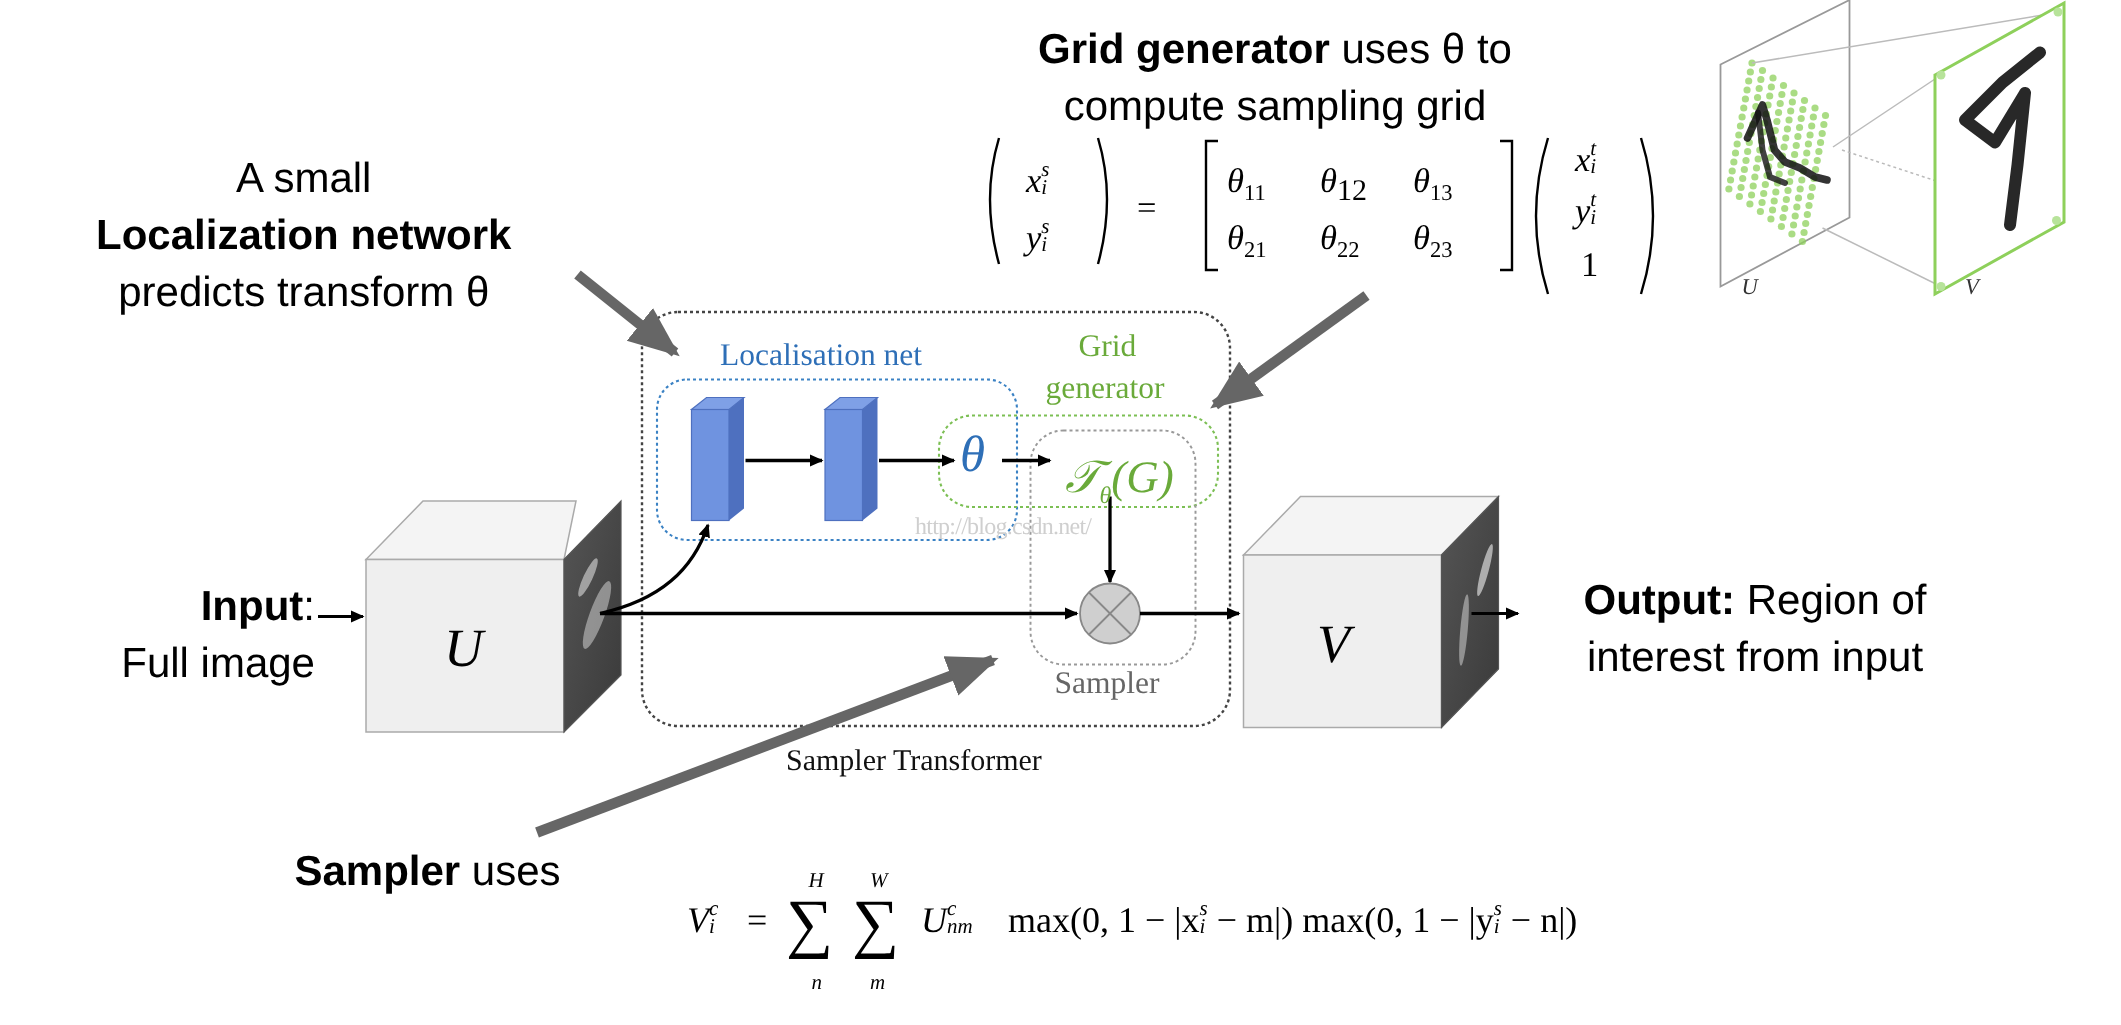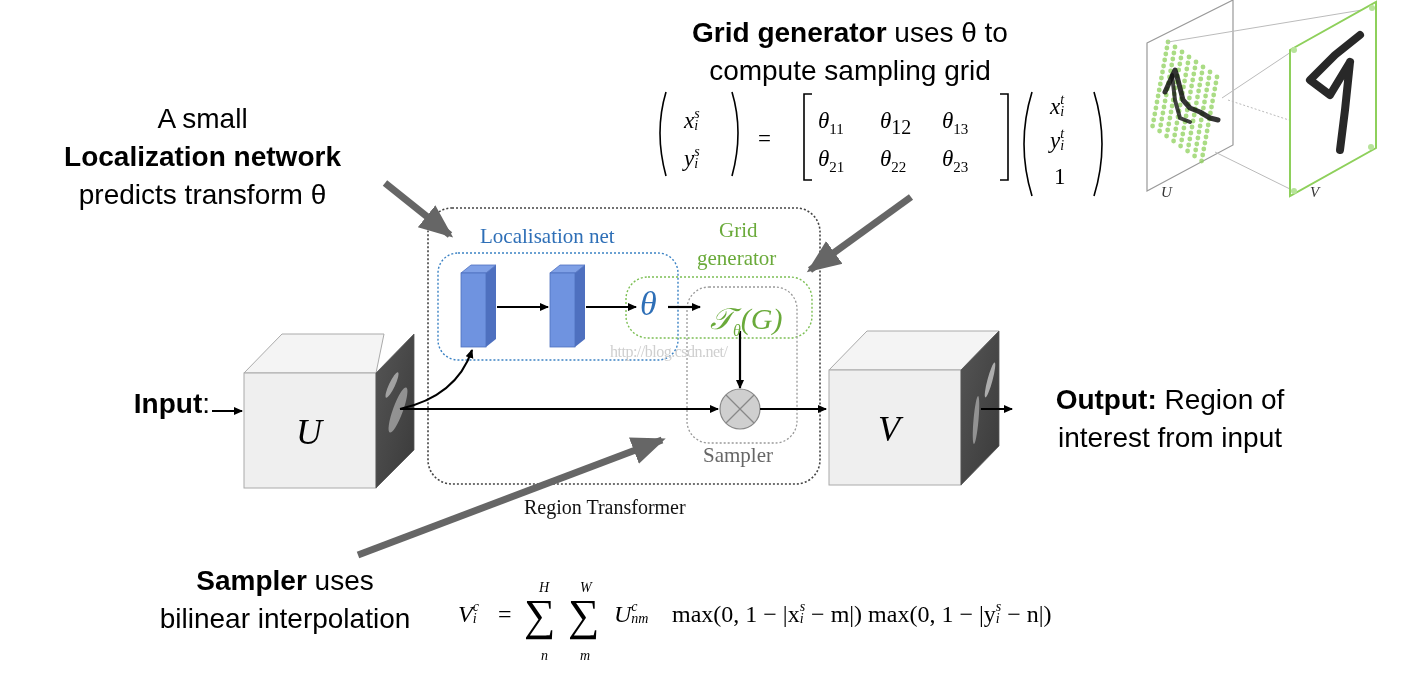--- a/index.html
+++ b/index.html
@@ -232,51 +232,51 @@
 </svg>
 
 <div class="abs serif" style="left:480px;top:224px;font-size:21px;color:#2e6fb7;text-align:right;">Localisation net</div>
 <div class="abs serif" style="left:719px;top:218px;font-size:21px;color:#6aaa3a;">Grid</div>
 <div class="abs serif" style="left:697px;top:246px;font-size:21px;color:#6aaa3a;">generator</div>
 <div class="abs serif" style="left:640px;top:285px;font-size:34px;font-style:italic;color:#2e6fb7;">θ</div>
 <div class="abs serif" style="left:710px;top:287px;font-size:30px;color:#6aaa3a;white-space:nowrap;margin-top:15px;">
   <span style="font-style:italic;">𝒯</span><sub style="font-size:16px;font-style:italic;">θ</sub><span style="font-style:italic;">(G)</span>
 </div>
 <div class="abs serif" style="left:703px;top:443px;font-size:21px;color:#666;">Sampler</div>
-<div class="abs serif" style="left:524px;top:496px;font-size:20px;color:#111;">Region Transformer</div>
+<div class="abs serif" style="left:524px;top:496px;font-size:20px;color:#111;">Sampler Transformer</div>
 <div class="abs serif" style="left:296px;top:411px;font-size:36px;font-style:italic;">U</div>
 <div class="abs serif" style="left:878px;top:408px;font-size:36px;font-style:italic;">V</div>
 <div class="abs" style="left:610px;top:343px;font-family:Liberation Serif, serif;font-size:16px;color:#cfcfcf;letter-spacing:-0.5px;">http://blog.csdn.net/</div>
 
 <div class="abs serif" style="left:1161px;top:184px;font-size:15px;font-style:italic;color:#333;">U</div>
 <div class="abs serif" style="left:1310px;top:184px;font-size:15px;font-style:italic;color:#333;">V</div>
 
 <div class="abs callout" style="left:650px;top:14px;width:400px;">
   <div><b>Grid generator</b><span> uses θ to</span></div>
   <div>compute sampling grid</div>
 </div>
 
 <div class="abs callout" style="left:0px;top:100px;width:405px;">
   <div>A small</div>
   <div><b>Localization network</b></div>
   <div>predicts transform θ</div>
 </div>
 
 <div class="abs callout" style="left:30px;top:385px;width:180px;text-align:right;">
   <div><b>Input</b><span>:</span></div>
+  <div>Full image</div>
 </div>
 
 <div class="abs callout" style="left:1020px;top:381px;width:300px;">
   <div><b>Output:</b><span> Region of</span></div>
   <div>interest from input</div>
 </div>
 
 <div class="abs callout" style="left:130px;top:562px;width:310px;">
   <div><b>Sampler</b><span> uses</span></div>
-  <div>bilinear interpolation</div>
 </div>
 
 <div class="abs serif" style="left:652px;top:88px;width:460px;height:112px;font-size:23px;">
   <svg class="abs" style="left:0;top:0" width="460" height="112">
     <path d="M14,4 Q2,44 14,88" fill="none" stroke="#000" stroke-width="1.6"></path>
     <path d="M80,4 Q92,44 80,88" fill="none" stroke="#000" stroke-width="1.6"></path>
     <path d="M160,6 L152,6 L152,92 L160,92" fill="none" stroke="#000" stroke-width="1.6"></path>
     <path d="M348,6 L356,6 L356,92 L348,92" fill="none" stroke="#000" stroke-width="1.6"></path>
     <path d="M380,4 Q364,56 380,108" fill="none" stroke="#000" stroke-width="1.6"></path>
     <path d="M442,4 Q458,56 442,108" fill="none" stroke="#000" stroke-width="1.6"></path>

